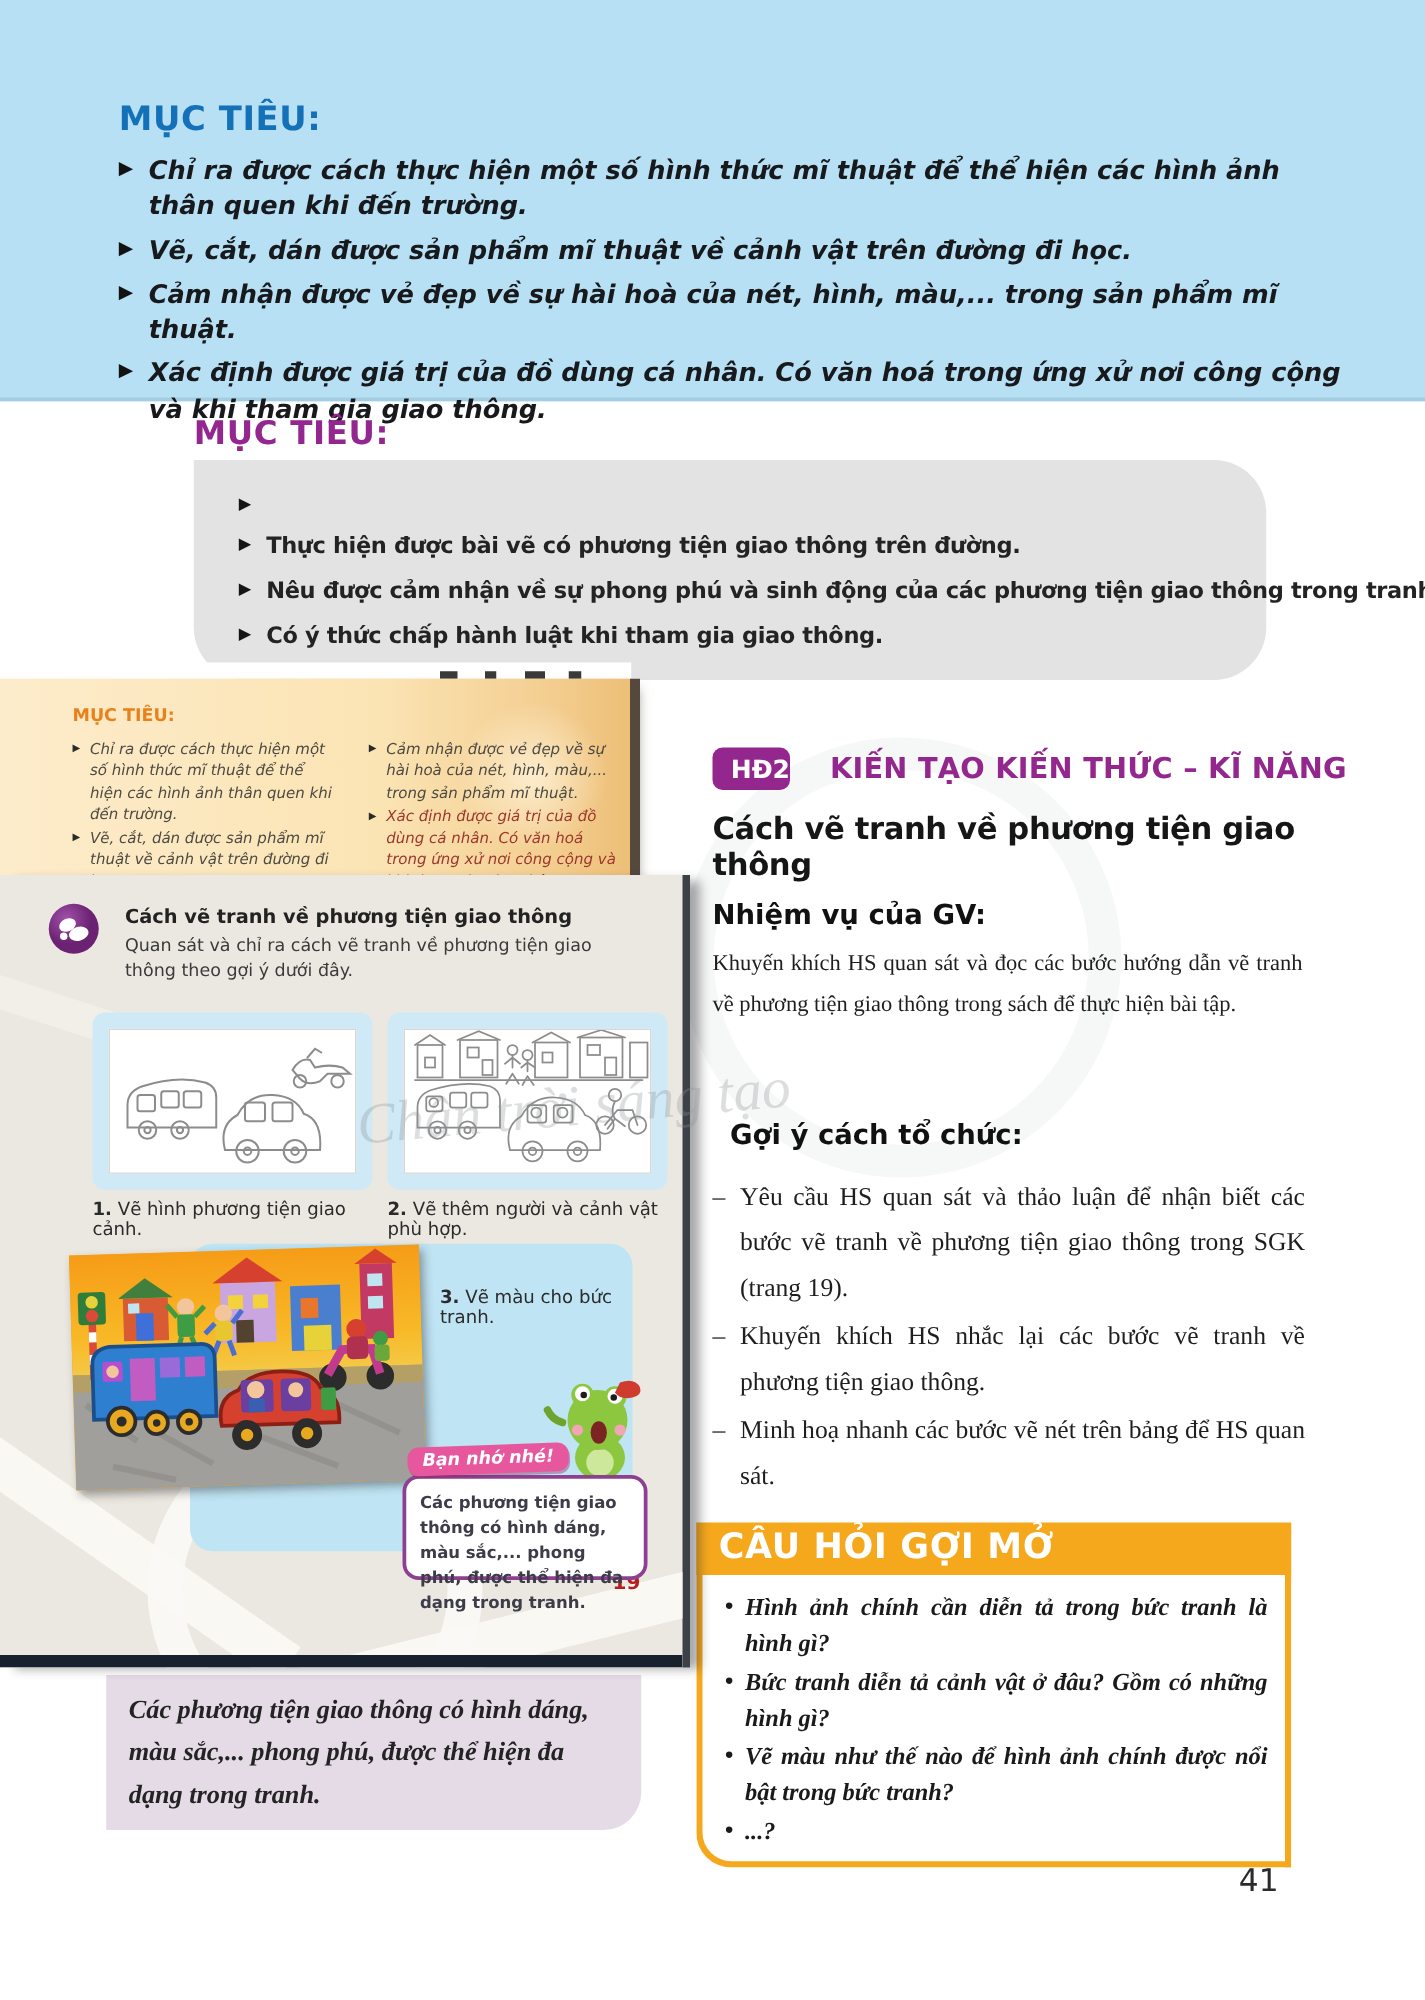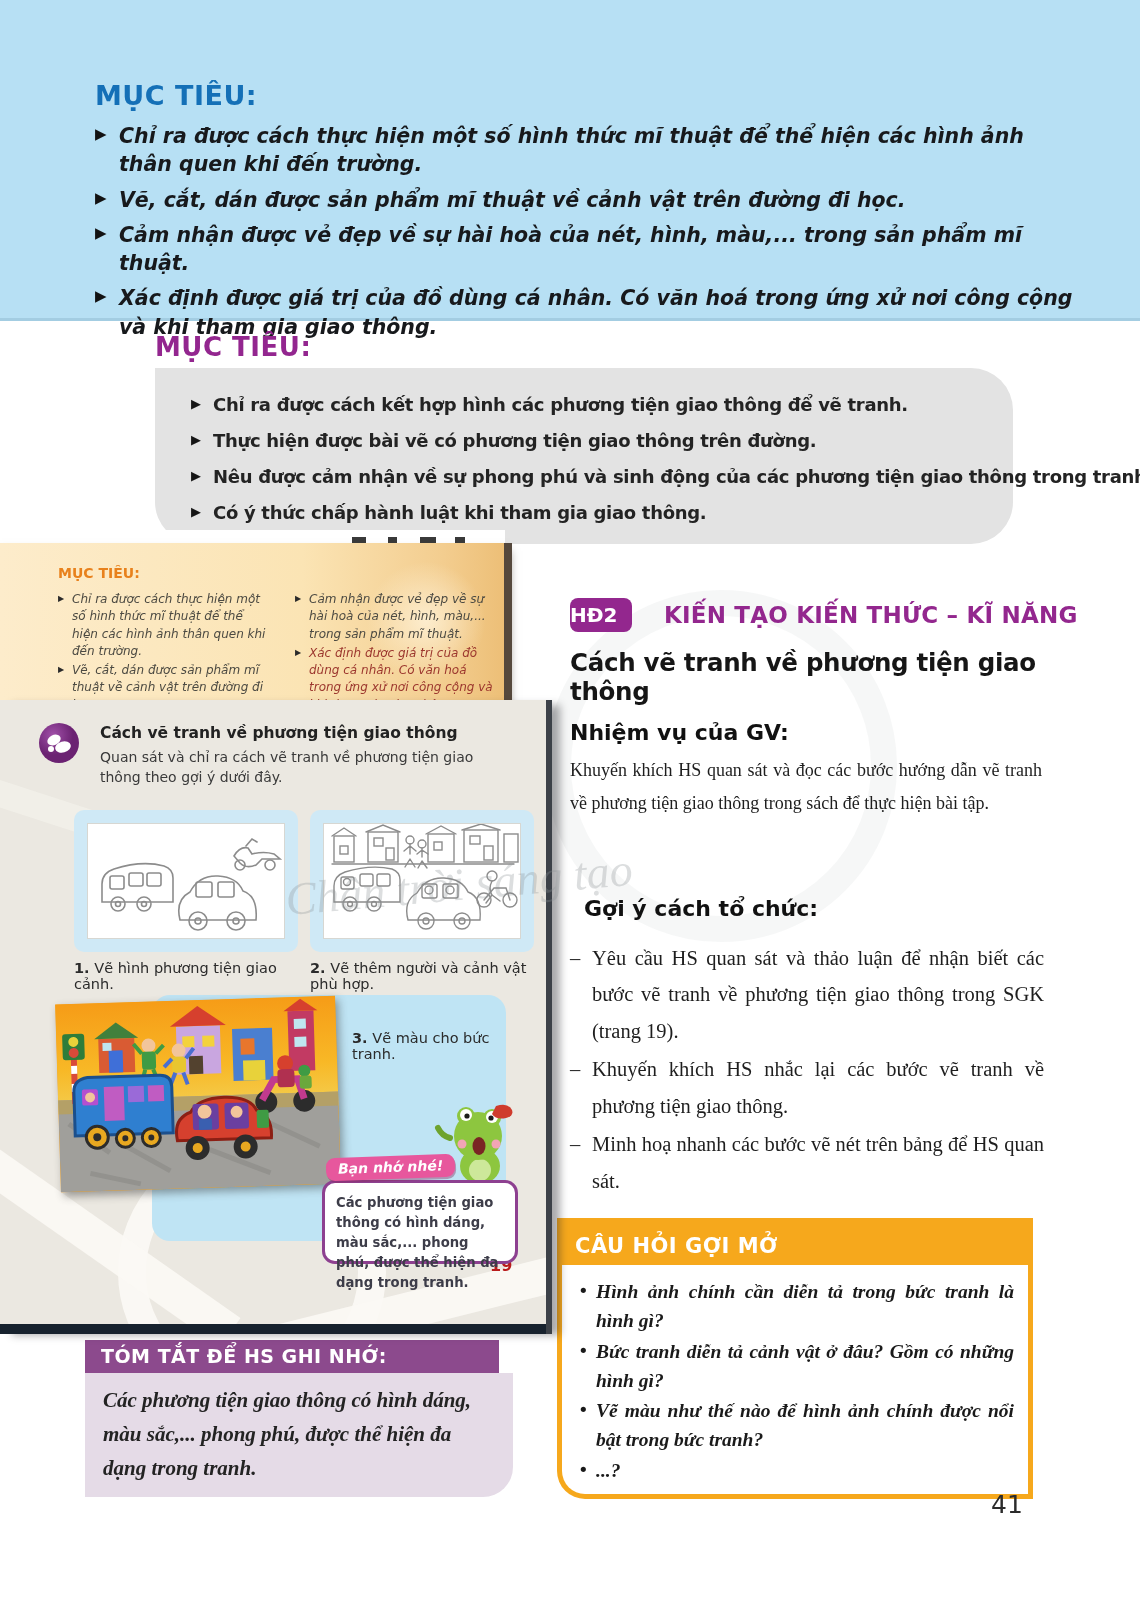--- a/index.html
+++ b/index.html
@@ -62,34 +62,34 @@
   .blue-panel{position:absolute;left:152px;top:295px;width:354px;height:246px;background:#bfe4f4;border-radius:18px;z-index:1;}
   .painting{position:absolute;left:58px;top:300px;width:280px;height:188px;z-index:2;transform:rotate(-1.8deg);box-shadow:3px 4px 8px rgba(50,50,50,.45);background:#f7a21b;}
   .cap3{left:352px;top:330px;width:150px;z-index:2;}
   .frog{position:absolute;left:432px;top:400px;width:86px;height:92px;z-index:3;}
   .remember-label{position:absolute;left:326px;top:456px;z-index:5;background:#e7579d;color:#fff;font-size:14px;font-weight:bold;font-style:italic;padding:3px 12px 4px;border-radius:9px;transform:rotate(-2deg);box-shadow:1px 2px 0 rgba(140,40,90,.4);}
   .remember-box{position:absolute;left:322px;top:480px;width:196px;height:84px;z-index:4;background:#fff;border:3px solid #8d4090;border-radius:13px;padding:10px 10px 0 11px;box-sizing:border-box;}
   .remember-text{font-size:13.2px;line-height:1.52;font-weight:bold;color:#3d3d49;}
   .pg19{position:absolute;left:490px;top:556px;font-size:16px;font-weight:bold;color:#b91c1c;z-index:2;}
   
   .rc{position:absolute;z-index:1;}
-  .hd2-badge{left:570px;top:598px;width:62px;height:34px;background:#93278e;border-radius:8px;color:#fff;font-size:20px;font-weight:bold;text-align:left;line-height:34px;}
+  .hd2-badge{left:570px;top:598px;width:62px;height:34px;background:#93278e;border-radius:8px;color:#fff;font-size:20px;font-weight:bold;text-align:right;line-height:34px;}
   .hd2-title{left:664px;top:602px;font-size:23px;font-weight:bold;color:#93278e;letter-spacing:.2px;}
   .rc-sub{left:570px;top:648px;width:480px;font-size:24.5px;font-weight:bold;color:#161616;letter-spacing:-.3px;}
   .rc-h{font-size:22px;font-weight:bold;color:#111;}
   .gv-h{left:570px;top:720px;}
   .gv-p{left:570px;top:754px;width:472px;font-family:"Liberation Serif","DejaVu Serif",serif;font-size:18px;line-height:1.82;text-align:justify;color:#1e1e1e;}
   .org-h{left:570px;top:896px;margin-left:14px;}
   .org-list{left:570px;top:940px;width:474px;}
   .dash-item{display:flex;margin-bottom:2px;}
   .dash-m{flex:0 0 22px;font-family:"Liberation Serif","DejaVu Serif",serif;font-size:20.5px;line-height:1.78;color:#1e1e1e;}
   .dash-t{font-family:"Liberation Serif","DejaVu Serif",serif;font-size:20.5px;line-height:1.78;text-align:justify;color:#1e1e1e;}
   
   .qbox{position:absolute;left:557px;top:1218px;width:476px;z-index:1;}
-  .qbox .qhd{background:#f6a81c;color:#fff;font-size:21px;font-weight:bold;letter-spacing:.5px;padding:16px 0 7px 18px;}
+  .qbox .qhd{background:#f6a81c;color:#fff;font-size:28px;font-weight:bold;letter-spacing:.5px;padding:2px 0 7px 18px;}
   .qbox .qbody{background:#fff;border:5px solid #f6a81c;border-top:none;border-radius:0 0 0 28px;padding:12px 14px 8px 16px;}
   .q-item{display:flex;margin-bottom:1px;}
   .q-m{flex:0 0 18px;font-size:18px;line-height:1.5;color:#1a1a1a;}
   .q-t{font-family:"Liberation Serif","DejaVu Serif",serif;font-size:19.5px;line-height:1.5;font-weight:bold;font-style:italic;text-align:justify;color:#1a1a1a;}
   
   .sumbox{position:absolute;left:85px;top:1340px;z-index:1;}
   .sum-hd{width:398px;background:#8c4a8d;color:#fff;font-size:19px;font-weight:bold;letter-spacing:.5px;padding:5px 0 6px 16px;}
   .sum-body{width:428px;background:#e5dbe7;border-radius:0 0 30px 0;padding:10px 18px 12px 18px;box-sizing:border-box;}
   .sum-text{font-family:"Liberation Serif","DejaVu Serif",serif;font-size:21px;line-height:1.62;font-weight:bold;font-style:italic;color:#232323;}
   .pg41{position:absolute;left:991px;top:1490px;font-size:25px;color:#2b2b2b;z-index:1;}
@@ -119,21 +119,20 @@
       <span class="tb-marker">▶</span>
       <span class="tb-text">Xác định được giá trị của đồ dùng cá nhân. Có văn hoá trong ứng xử nơi công cộng và khi tham gia giao thông.</span>
     </div>
   </div>
 </div>
 
 <div class="s2-hd">MỤC TIÊU:</div>
 <div class="gray-box">
   <div class="gb-item">
     <span class="gb-marker">▶</span>
-    <span class="gb-text">Chỉ ra được cách kết hợp hình các phương tiện giao thông để vẽ tranh.</span>
   </div>
   <div class="gb-item">
     <span class="gb-marker">▶</span>
     <span class="gb-text">Thực hiện được bài vẽ có phương tiện giao thông trên đường.</span>
   </div>
   <div class="gb-item">
     <span class="gb-marker">▶</span>
     <span class="gb-text">Nêu được cảm nhận về sự phong phú và sinh động của các phương tiện giao thông  trong  tranh.</span>
   </div>
   <div class="gb-item">
@@ -427,19 +426,18 @@
       <span class="q-t">Vẽ màu như thế nào để hình ảnh chính được nổi bật trong bức tranh?</span>
     </div>
     <div class="q-item">
       <span class="q-m">•</span>
       <span class="q-t">...?</span>
     </div>
   </div>
 </div>
 
 <div class="sumbox">
-  <div class="sum-hd">TÓM TẮT ĐỂ HS GHI NHỚ:</div>
   <div class="sum-body">
     <div class="sum-text">Các phương tiện giao thông có hình dáng, màu sắc,... phong phú, được thể hiện đa dạng trong tranh.</div>
   </div>
 </div>
 
 <div class="pg41">41</div>
 
 </body></html>

